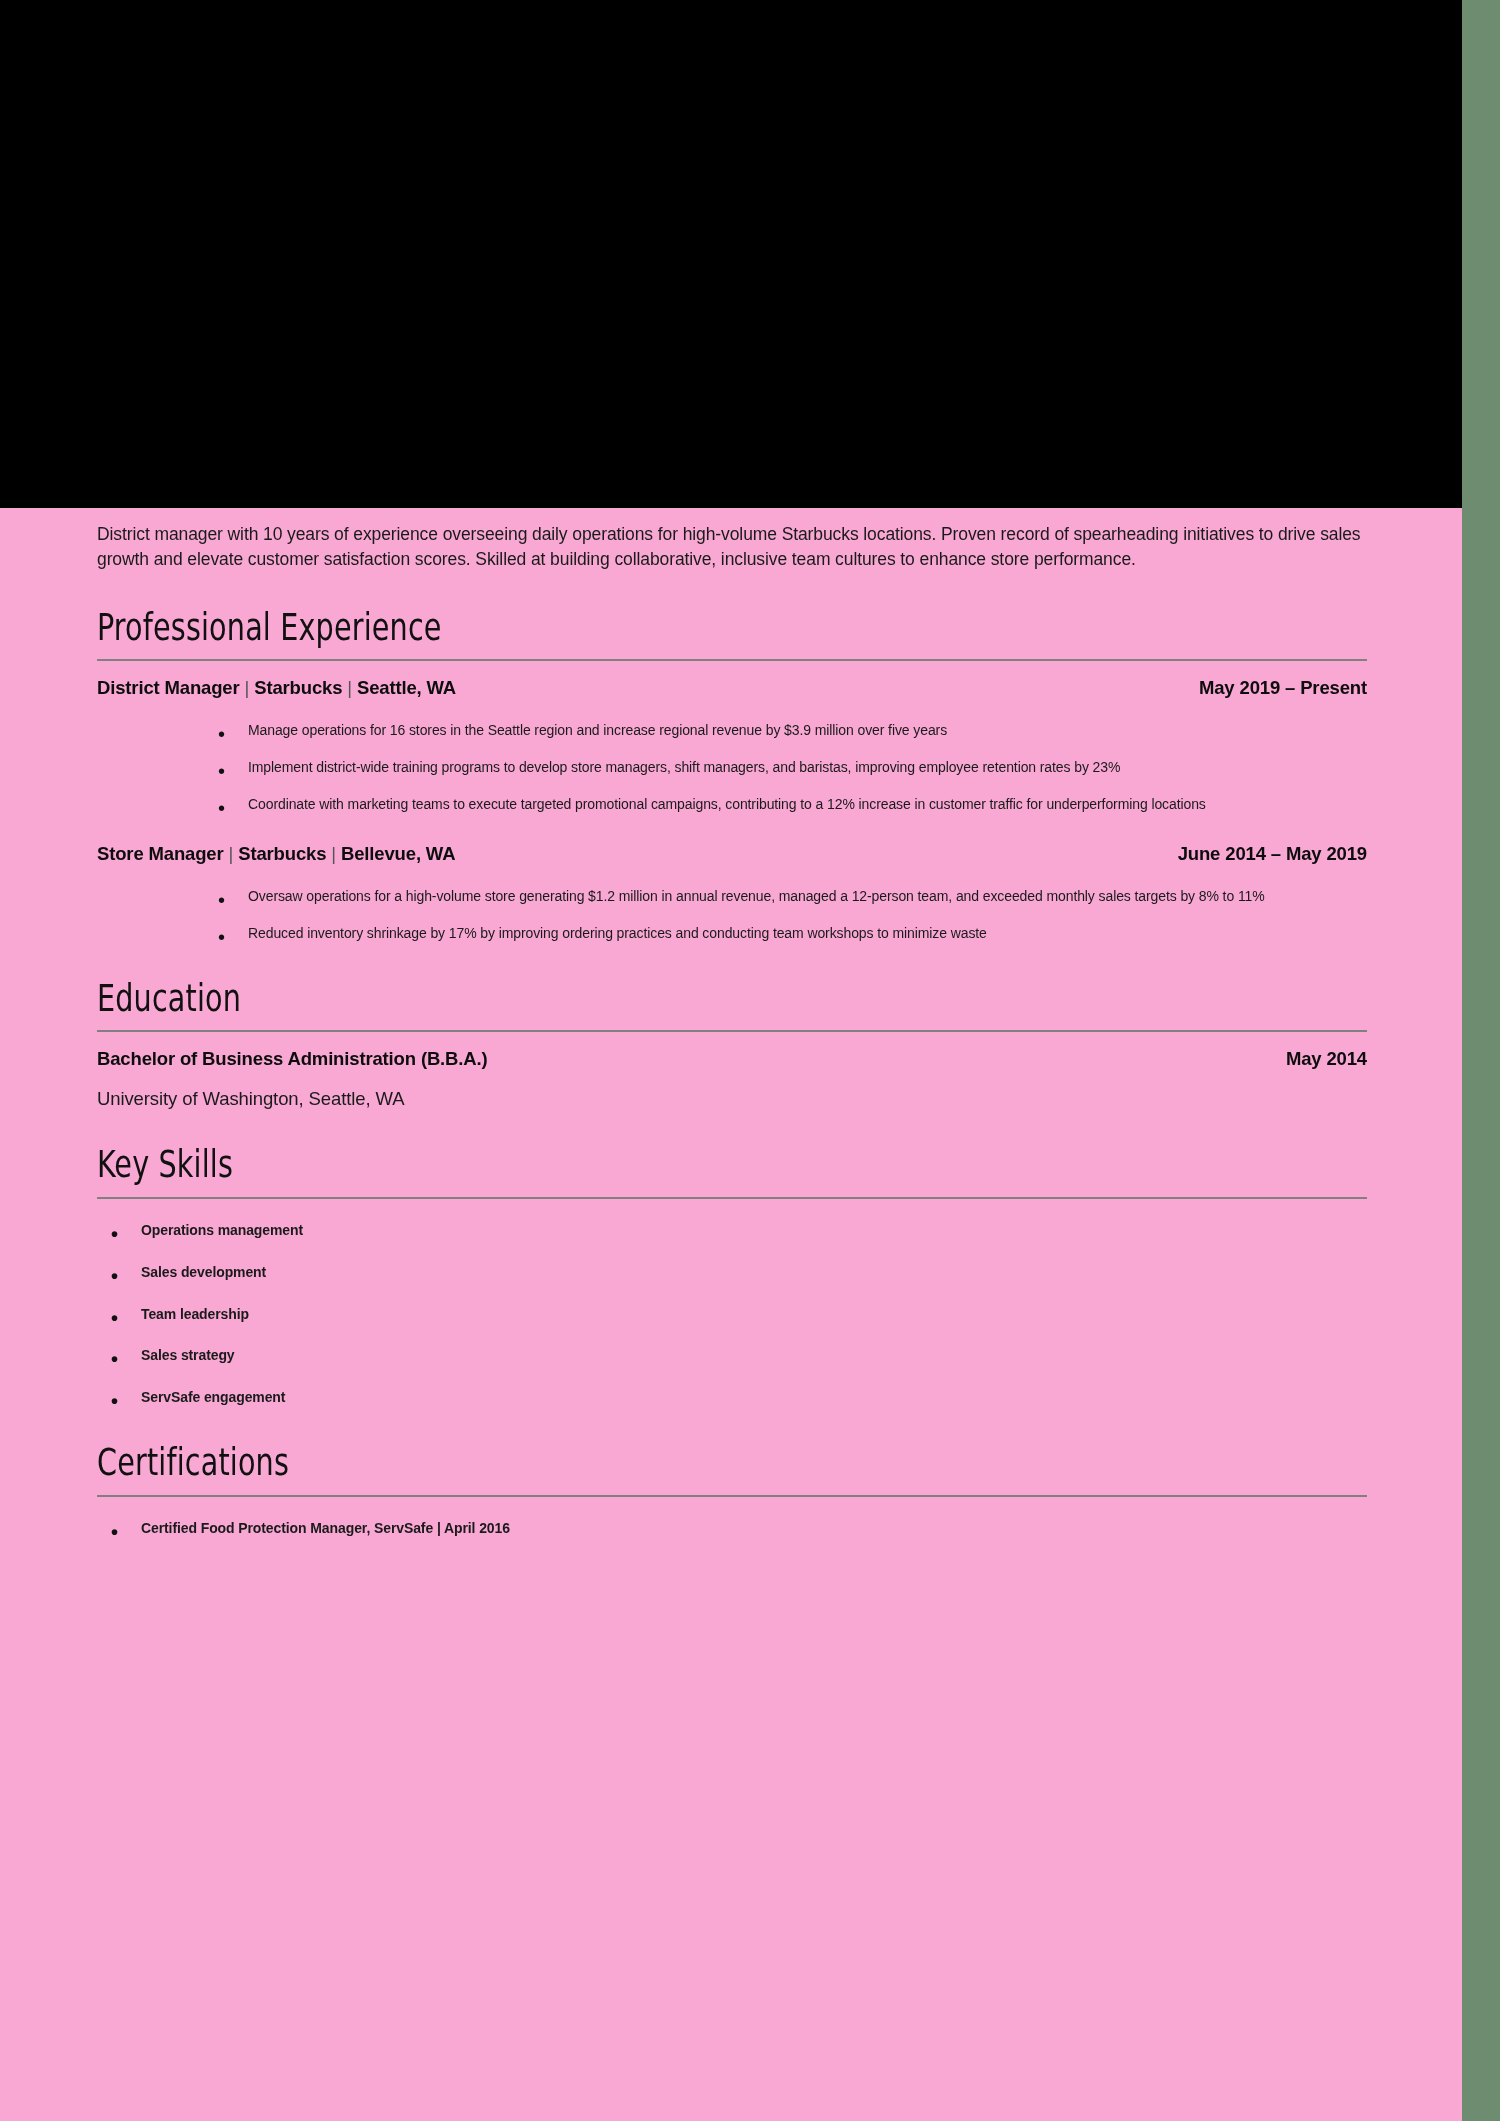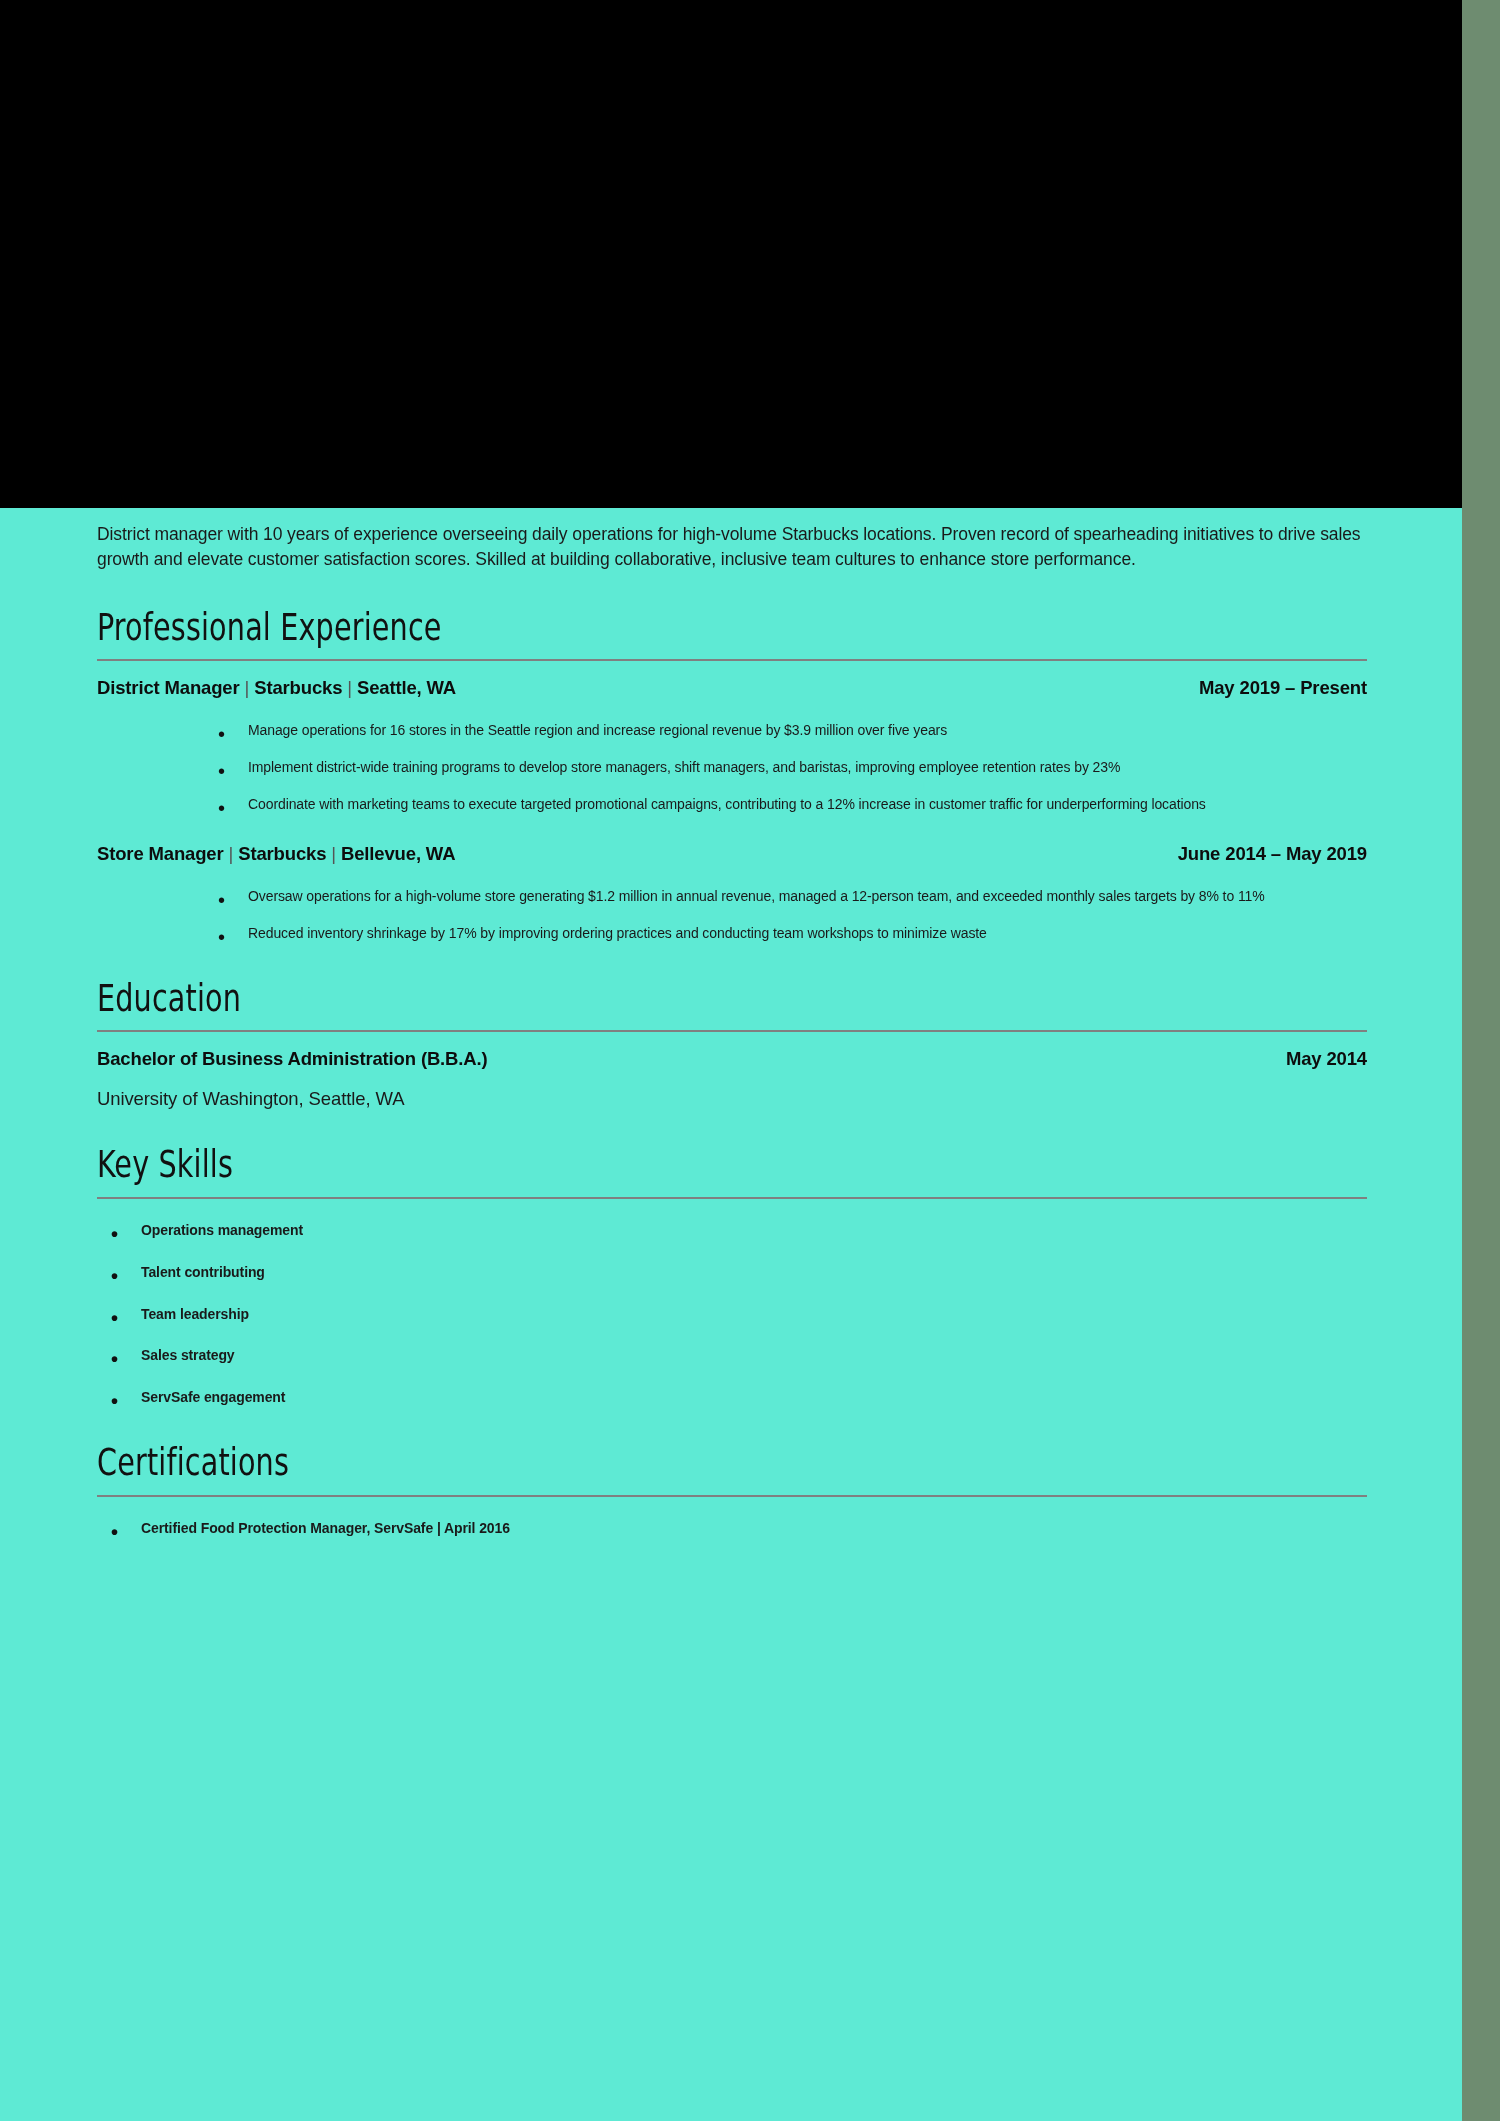--- a/index.html
+++ b/index.html
@@ -8,21 +8,21 @@
     width: 1500px;
     height: 2121px;
     background: #ffffff;
     font-family: "Liberation Sans", sans-serif;
   }
 
   .page {
     position: relative;
     width: 1500px;
     height: 2121px;
-    background: #5eead4;
+    background: #f9a8d4;
     overflow: hidden;
   }
 
   
   .accent-band {
     position: absolute;
     top: 0;
     right: 0;
     width: 38px;
     height: 2121px;
@@ -193,21 +193,21 @@
         <div class="entry-right">May 2014</div>
       </div>
       <div class="edu-school">University of Washington, Seattle, WA</div>
     </div>
 
     <div class="section">
       <h2 class="section-title">Key Skills</h2>
       <div class="section-rule"></div>
       <ul class="bullets flush skills">
         <li>Operations management</li>
-        <li>Talent contributing</li>
+        <li>Sales development</li>
         <li>Team leadership</li>
         <li>Sales strategy</li>
         <li>ServSafe engagement</li>
       </ul>
     </div>
 
     <div class="section">
       <h2 class="section-title">Certifications</h2>
       <div class="section-rule"></div>
       <ul class="bullets flush certs">

